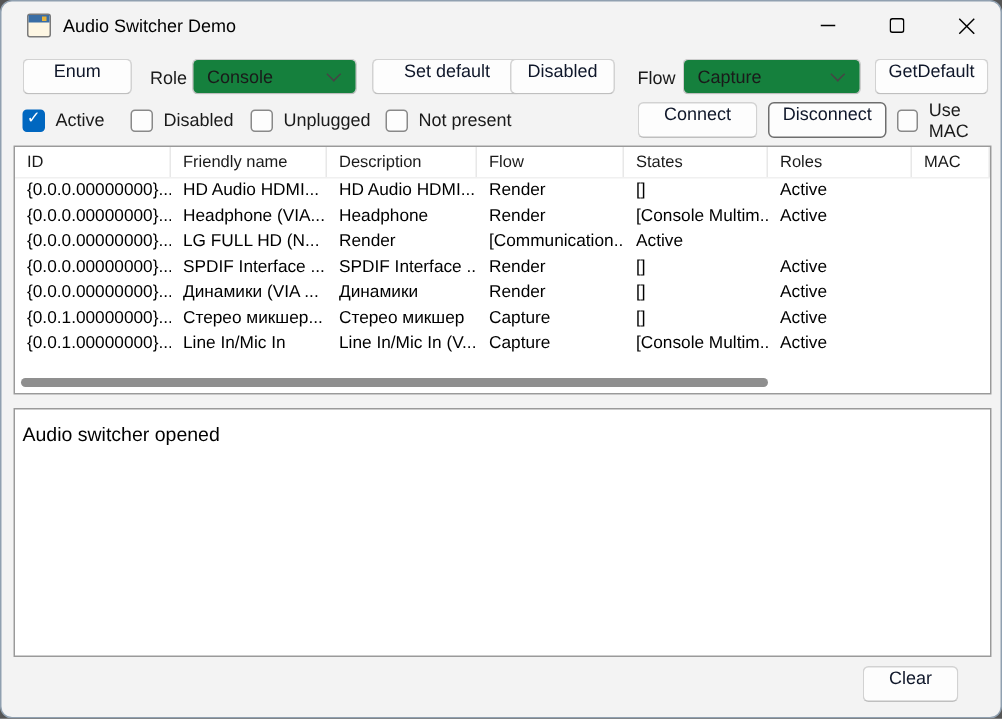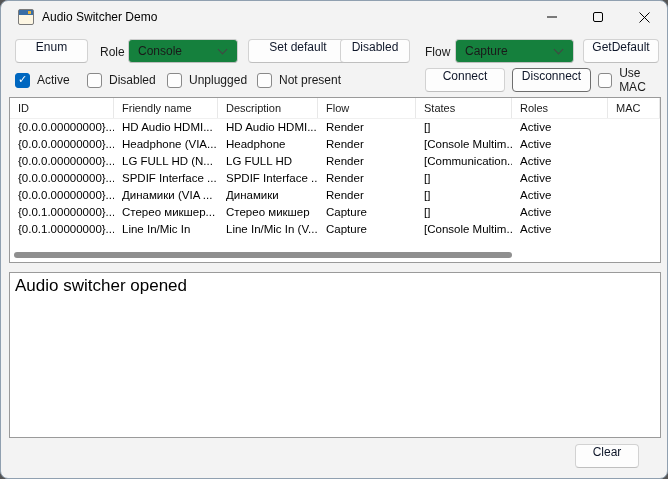--- a/index.html
+++ b/index.html
@@ -53,22 +53,22 @@
     border-right:1px solid #e8e8e8; overflow:hidden; white-space:nowrap; }
   .trow { display:grid; grid-template-columns:104px 104px 100px 98px 96px 96px 1fr; height:17px; }
   .tcell { font-size:11.5px; color:#000; padding-left:8px; line-height:17px;
     overflow:hidden; white-space:nowrap; }
   .hscroll { position:absolute; left:1px; right:1px; bottom:0; height:13px; background:#fff; }
   .hscroll .thumb { position:absolute; left:3px; top:3px; width:498px; height:6px;
     background:#8f8f8f; border-radius:3px; }
   
   .logbox {
     position:absolute; left:8px; top:271px; width:652px; height:166px;
-    background:#fff; border:1px solid #9a9a9a; font-size:17px; color:#000;
-    padding:3px 5px; white-space:pre-wrap;
+    background:#fff; border:1px solid #9a9a9a; font-size:13px; color:#000;
+    padding:9px 5px; white-space:pre-wrap;
   }
 </style>
 </head>
 <body>
 
 <div class="window">
 
   <div class="titlebar">
     <div class="app-icon">
       <div class="bar"></div>
@@ -172,21 +172,20 @@
           <div class="tcell">Headphone (VIA...</div>
           <div class="tcell">Headphone</div>
           <div class="tcell">Render</div>
           <div class="tcell">[Console Multim...</div>
           <div class="tcell">Active</div>
           <div class="tcell"></div>
         </div>
         <div class="trow">
           <div class="tcell">{0.0.0.00000000}...</div>
           <div class="tcell">LG FULL HD (N...</div>
-          <div class="tcell">LG FULL HD</div>
           <div class="tcell">Render</div>
           <div class="tcell">[Communication...</div>
           <div class="tcell">Active</div>
           <div class="tcell"></div>
         </div>
         <div class="trow">
           <div class="tcell">{0.0.0.00000000}...</div>
           <div class="tcell">SPDIF Interface ...</div>
           <div class="tcell">SPDIF Interface ...</div>
           <div class="tcell">Render</div>

